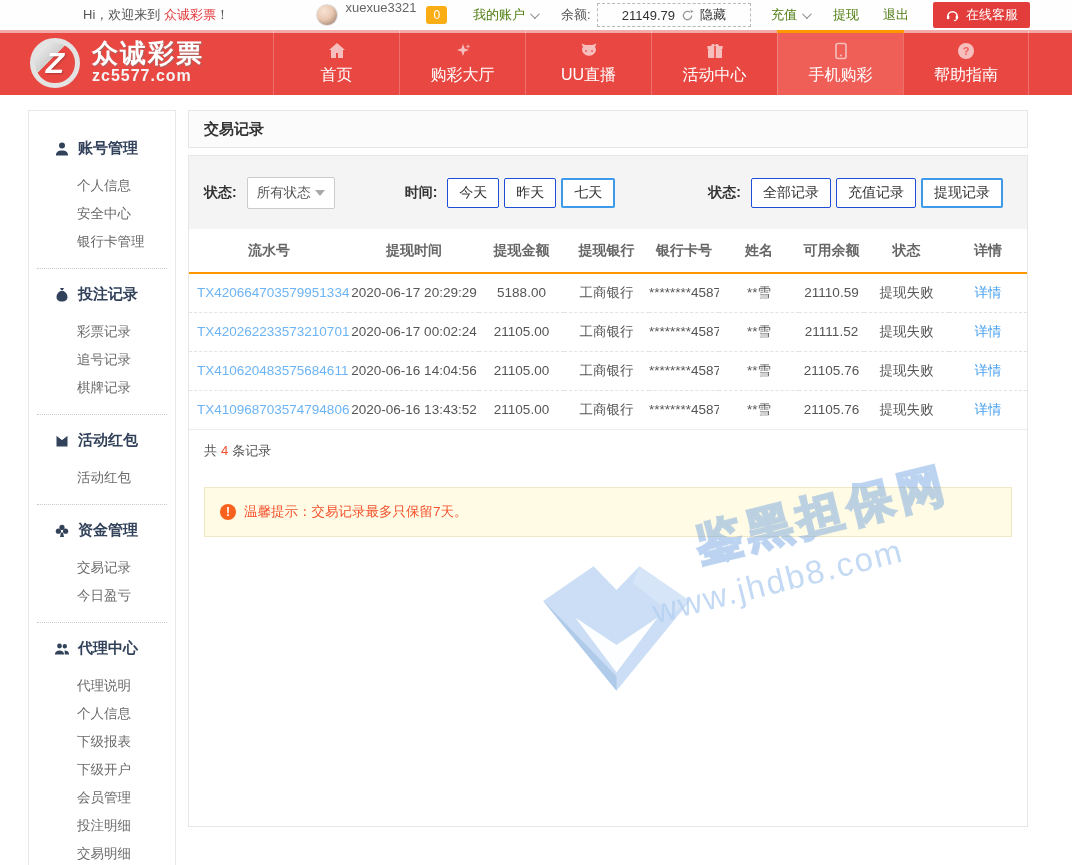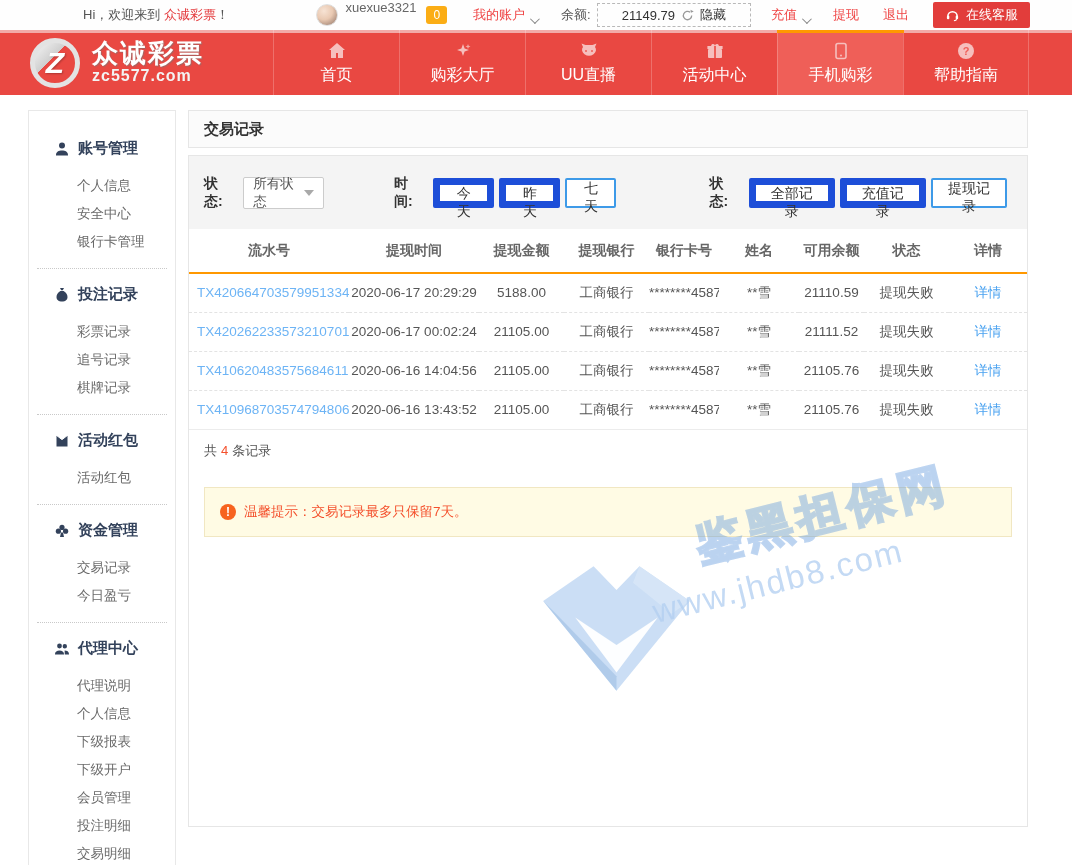--- a/index.html
+++ b/index.html
@@ -10,21 +10,21 @@
   .topbar { height:30px; display:flex; align-items:center; justify-content:space-between;
     padding:0 42px 0 83px; font-size:13px; color:#555; background:#fefefe; }
   .topbar-left .brand-red { color:#e4393c; }
   .topbar-right { display:flex; align-items:center; gap:0; }
   .avatar { width:22px; height:22px; border-radius:50%;
     background:radial-gradient(circle at 35% 30%, #f7e3d4 0%, #e9c9b2 45%, #8c6f62 100%);
     border:1px solid #e0e0e0; }
   .username { margin:0 10px 16px 8px; color:#666; }
   .badge { background:#fbad15; color:#fff; font-size:12px; line-height:18px; padding:0 7px;
     border-radius:3px; margin-right:26px; }
-  .top-item { color:#ef4444; margin-right:24px; display:flex; align-items:flex-end; gap:5px; cursor:pointer; }
+  .top-item { color:#4d7c0f; margin-right:24px; display:flex; align-items:center; gap:5px; cursor:pointer; }
   .caret { width:7px; height:7px; border-right:1.5px solid #888; border-bottom:1.5px solid #888;
     transform:rotate(45deg) translateY(-2px); display:inline-block; }
   .balance-label { margin-right:6px; }
   .balance-box { border:1px dashed #b9b9b9; padding:2px 24px; display:flex; align-items:center; gap:6px;
     margin-right:20px; color:#333; }
   .refresh-svg { width:13px; height:13px; }
   .service-btn { background:#e23d3b; color:#fff; border:none; font-size:13px; height:26px;
     padding:0 12px; border-radius:2px; display:flex; align-items:center; gap:6px; cursor:pointer; }
   .service-btn svg { width:15px; height:15px; }
 
@@ -71,21 +71,21 @@
   .panel { border:1px solid #e6e6e6; background:#fff; min-height:672px; position:relative; }
 
   
   .filter-bar { height:73px; background:#f4f4f4; display:flex; align-items:center; padding:0 15px; }
   .f-label { font-size:14px; font-weight:bold; color:#333; margin-right:10px; }
   .f-select { width:88px; height:32px; background:#fff; border:1px solid #ccc; border-radius:2px;
     display:flex; align-items:center; justify-content:space-between; padding:0 9px; font-size:13.5px;
     color:#555; cursor:pointer; }
   .sel-arrow { width:0; height:0; border-left:5px solid transparent; border-right:5px solid transparent;
     border-top:6px solid #a9a9a9; }
-  .f-btn { height:30px; min-width:46px; padding:0 11px; background:#fff; border:7px solid #1d4ed8;
+  .f-btn { height:30px; min-width:46px; padding:0 11px; background:#fff; border:1px solid #1d4ed8;
     border-radius:2px; font-size:14px; color:#333; margin-right:5px; cursor:pointer;
     font-family:inherit; }
   .f-btn.active { border:2px solid #3d9ae8; }
   .gap-time { margin-left:70px; } .gap-type { margin-left:88px; }
 
   
   table { width:100%; border-collapse:collapse; table-layout:fixed; }
   thead th { height:44px; font-size:14px; color:#666; font-weight:bold;
     border-bottom:2px solid #ff9800; text-align:center; }
   tbody td { height:39px; font-size:13.5px; color:#555; text-align:center; white-space:nowrap;

